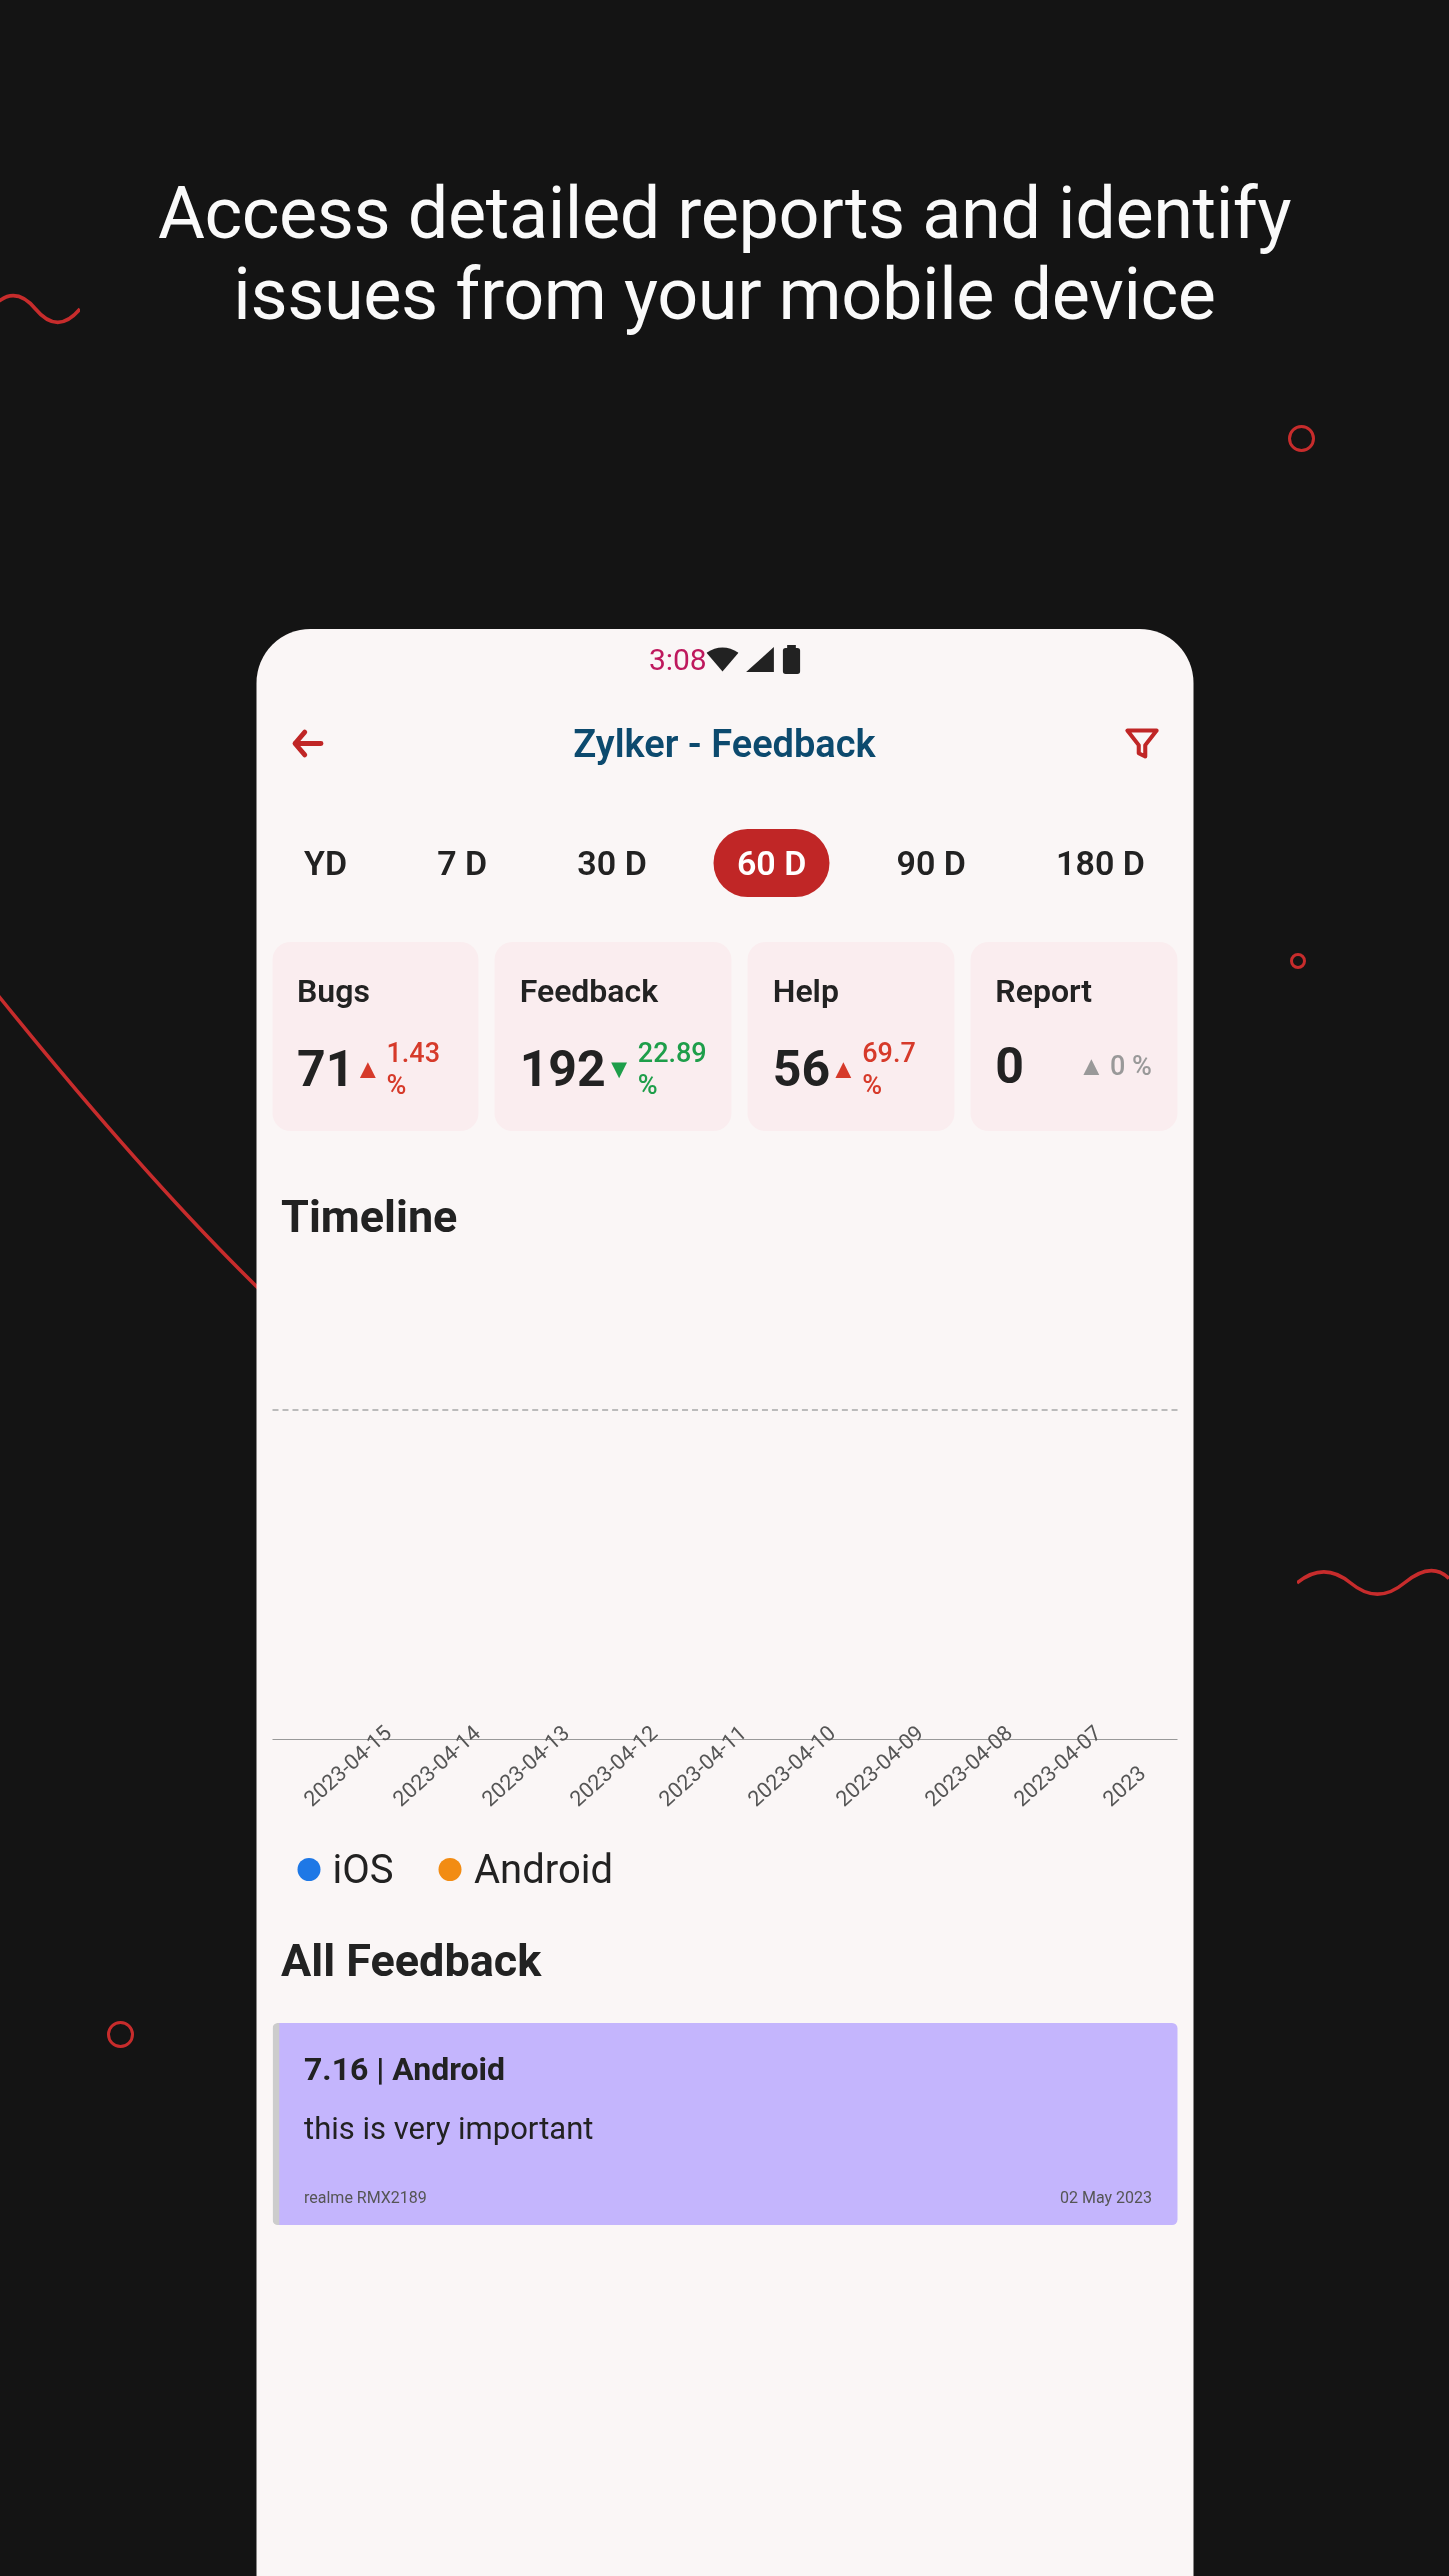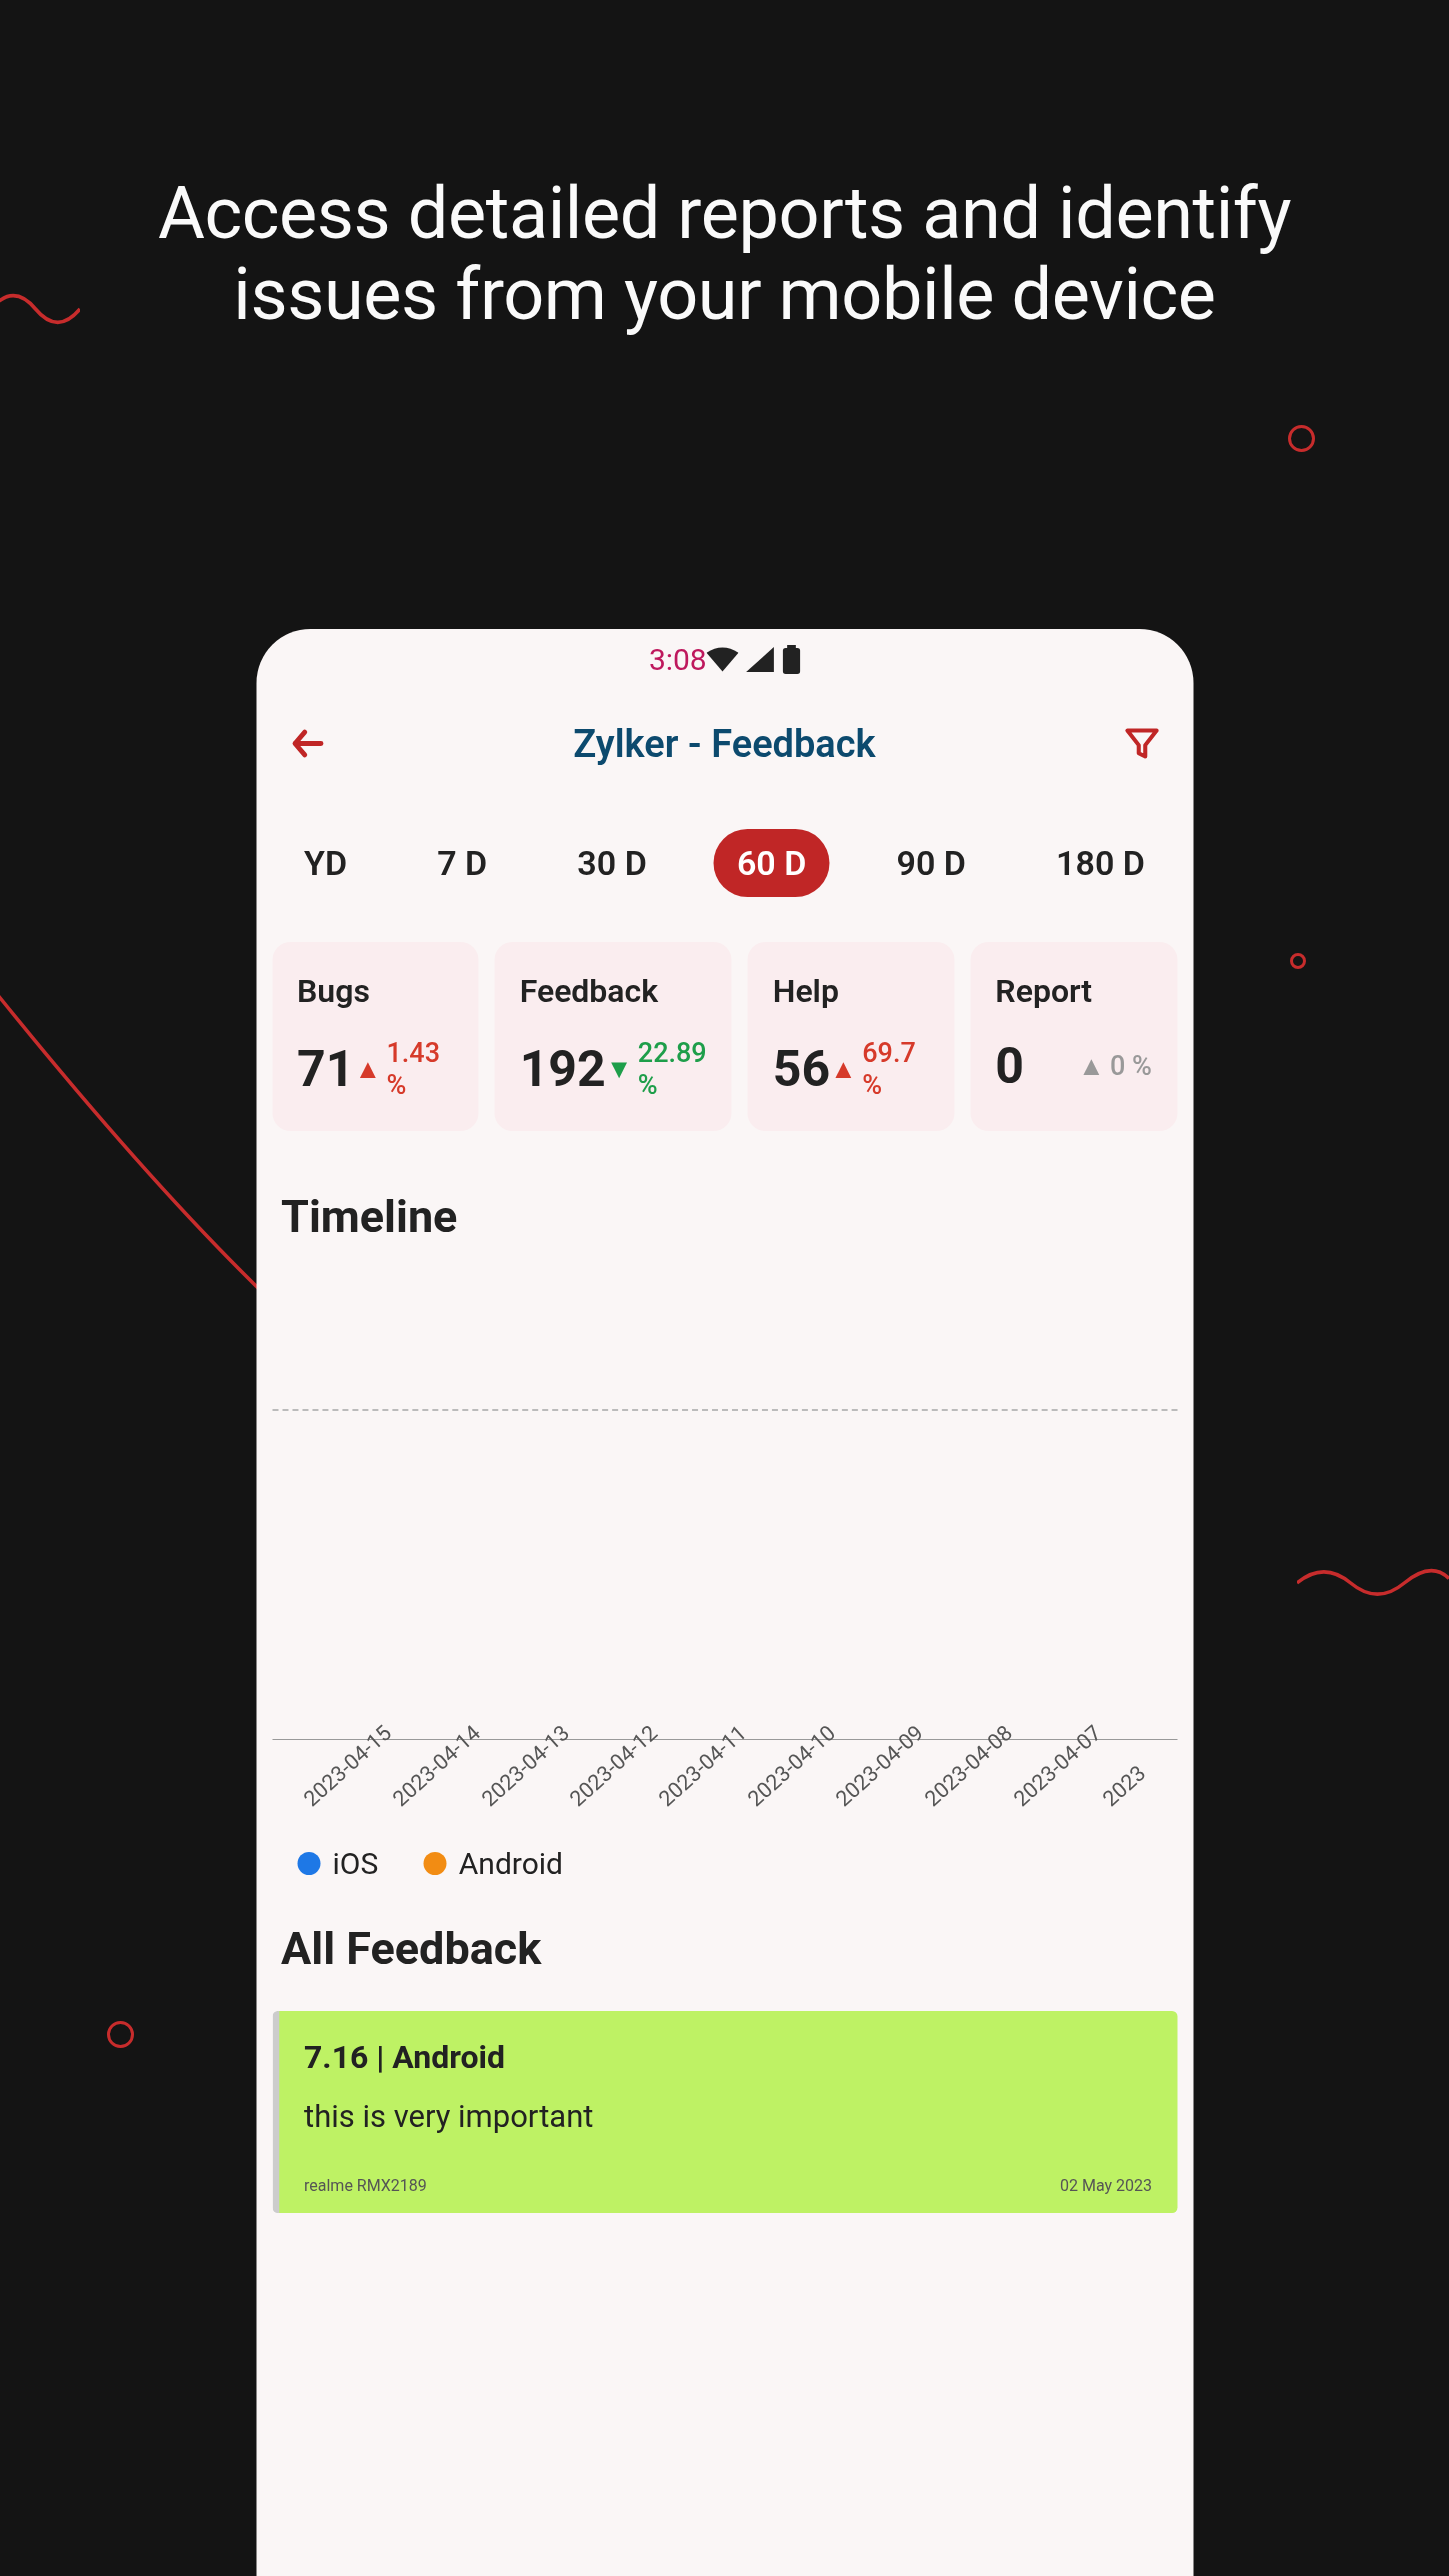--- a/index.html
+++ b/index.html
@@ -179,31 +179,31 @@
     transform: rotate(-42deg) translate(-9px, 18px);
     white-space: nowrap;
     width: 63px;
     text-align: left;
   }
 
   .legend {
     display: flex;
     gap: 45px;
     padding: 72px 25px 0 25px;
-    font-size: 30px;
+    font-size: 40px;
     color: #222;
     align-items: center;
   }
   .legend-item { display: flex; align-items: center; gap: 12.5px; }
   .swatch { width: 23px; height: 23px; border-radius: 50%; }
   .swatch.ios { background: #1e78e6; }
   .swatch.android { background: #f28c13; }
 
   .feedback-card {
-    background: #bef264;
+    background: #c4b5fd;
     border-left: 7.2px solid #ccc;
     border-radius: 5.4px;
     margin: 18px 16px 0 16px;
     padding: 27px 25px 18px 25px;
   }
   .fc-title { font-size: 32px; font-weight: 700; color: #222; }
   .fc-body { font-size: 31px; color: #222; margin-top: 21.5px; }
   .fc-meta {
     display: flex;
     justify-content: space-between;

